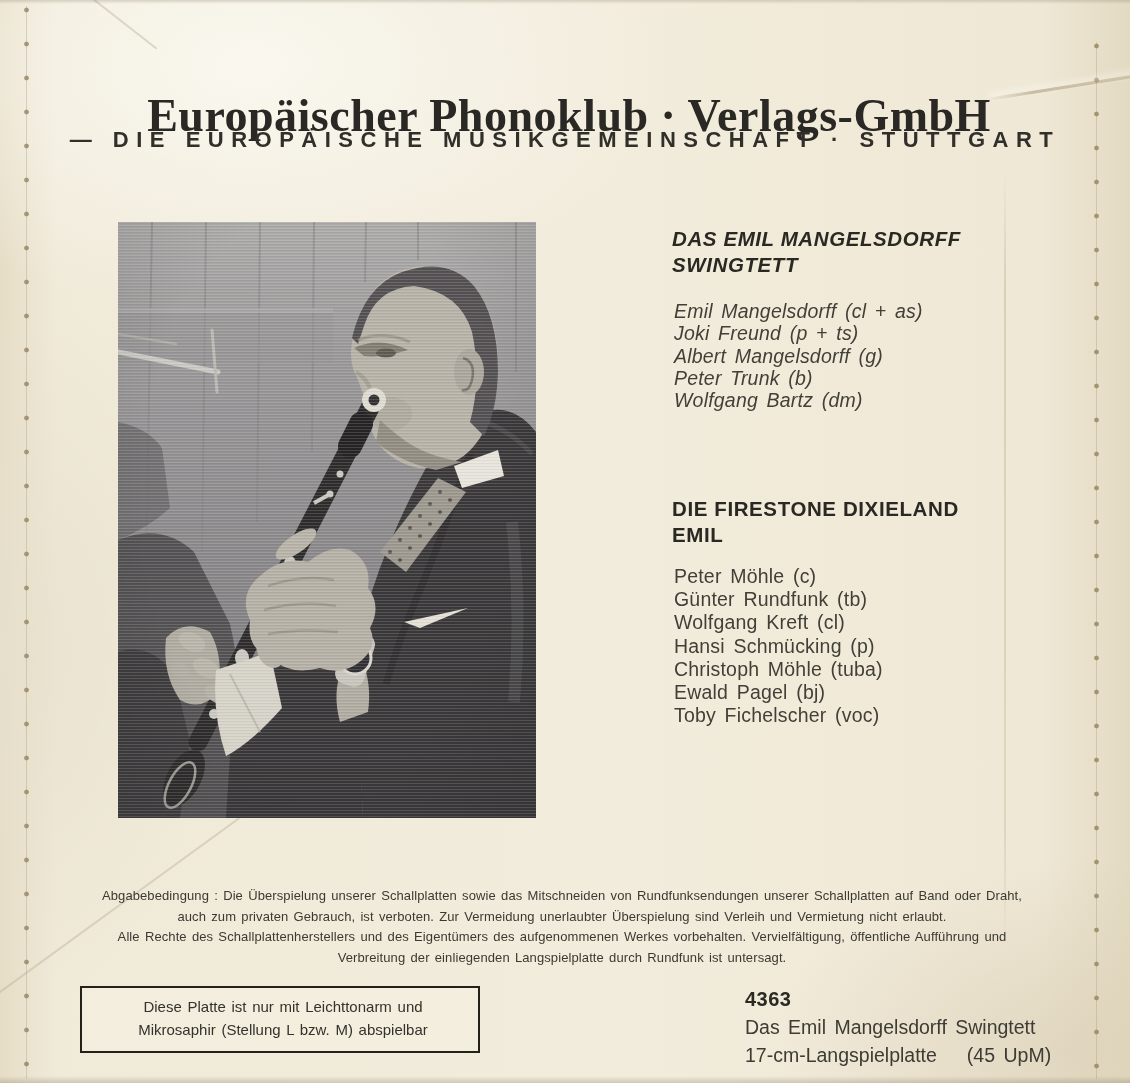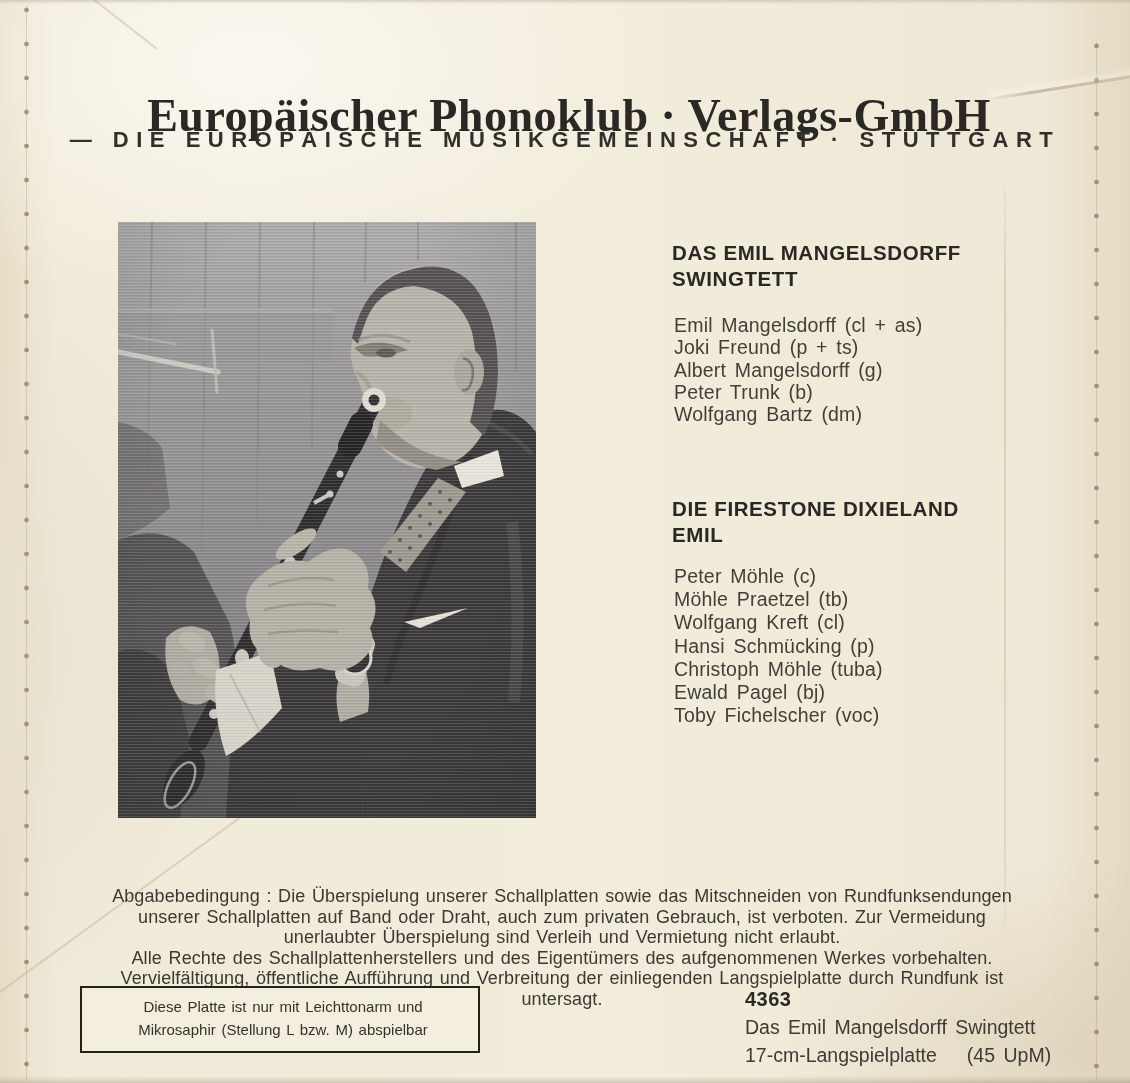--- a/index.html
+++ b/index.html
@@ -53,34 +53,34 @@
   .vignette { position:absolute; inset:0; pointer-events:none;
     background:radial-gradient(ellipse at 50% 45%, rgba(0,0,0,0) 62%, rgba(22,22,24,0.10) 100%),
                linear-gradient(rgba(238,230,210,0.07), rgba(238,230,210,0.07)); }
 
   .credits { position:absolute; left:556px; top:781px; font-size:15px; font-weight:700;
     letter-spacing:0.2px; color:#3a382f; }
   .credits .credit { margin-top:12px; }
 
   
   .band { position:absolute; left:672px; width:330px; }
-  .band.first  { top:240px; }
+  .band.first  { top:226px;font-style:italic; }
   .band.second { top:496px; }
   .band h2 { margin:0; font-size:20.5px; line-height:26px; font-weight:700;
     letter-spacing:0.6px; color:#2a2822; }
   .band ul { list-style:none; margin:2px; padding:0; font-size:19.5px;
     color:#413f37; letter-spacing:0.2px; word-spacing:3px; }
   .band.first  ul { margin-top:22px; }
   .band.second ul { margin-top:17px; }
   .band.first  li { line-height:22.3px; }
   .band.second li { line-height:23.2px; }
 
   
   .legal { position:absolute; left:92px; top:886px; width:940px; text-align:center;
-    font-size:18px; line-height:20.6px; color:#3b3931; word-spacing:1.5px; letter-spacing:0.1px; }
+    font-size:13px; line-height:20.6px; color:#3b3931; word-spacing:1.5px; letter-spacing:0.1px; }
   .legal p { margin:0; }
 
   
   .notice { position:absolute; left:80px; top:986px; width:400px; box-sizing:border-box;
     border:2.5px solid #23221a; padding:7px 8px 10px 14px; font-size:15px; line-height:23px;
     color:#33322b; word-spacing:1.5px; background:rgba(248,244,233,0.35);text-align:center; }
   .catalog { position:absolute; left:745px; top:988px; }
   .catalog .num { font-size:20px; font-weight:700; letter-spacing:0.5px; color:#2a2922; }
   .catalog .line { font-size:19.5px; margin-top:5px; word-spacing:3px; color:#3d3b33; }
   .catalog .fmt { display:inline-block; margin-right:30px; }
@@ -243,21 +243,21 @@
     </ul>
   </section>
 
   <section class="band second">
     <h2>
       <span style="display:block">DIE FIRESTONE DIXIELAND</span>
       <span style="display:block">EMIL</span>
     </h2>
     <ul>
       <li>Peter Möhle (c)</li>
-      <li>Möhle Praetzel (tb)</li>
+      <li>Günter Rundfunk (tb)</li>
       <li>Wolfgang Kreft (cl)</li>
       <li>Hansi Schmücking (p)</li>
       <li>Christoph Möhle (tuba)</li>
       <li>Ewald Pagel (bj)</li>
       <li>Toby Fichelscher (voc)</li>
     </ul>
   </section>
 
   <section class="legal">
     <p>Abgabebedingung : Die Überspielung unserer Schallplatten sowie das Mitschneiden von Rundfunksendungen unserer Schallplatten auf Band oder Draht, auch zum privaten Gebrauch, ist verboten. Zur Vermeidung unerlaubter Überspielung sind Verleih und Vermietung nicht erlaubt.</p>

